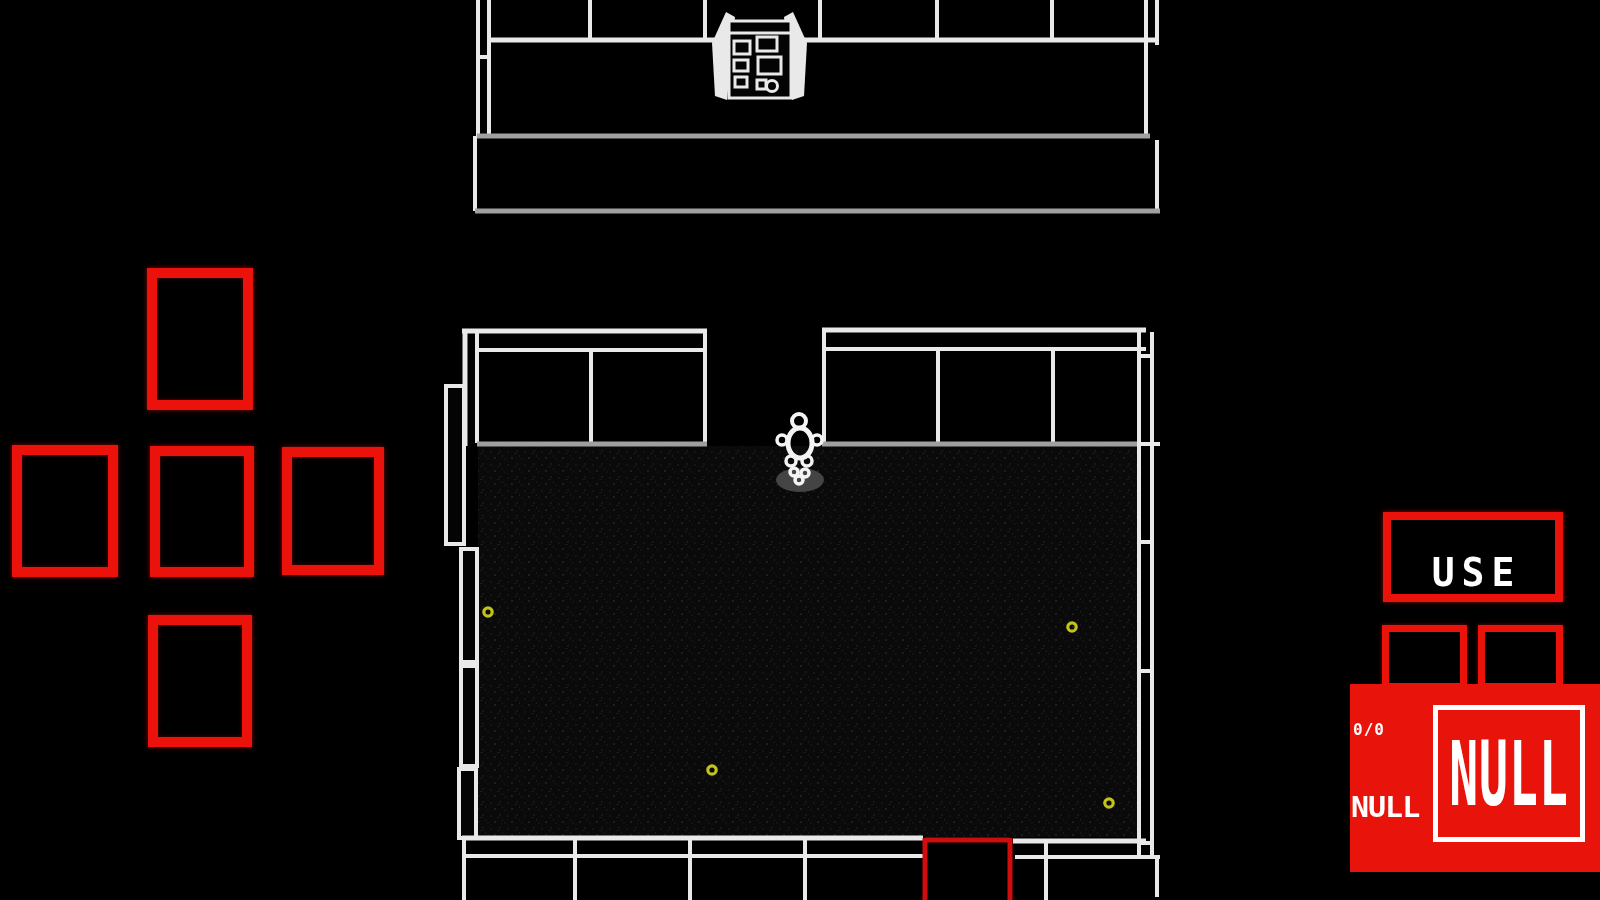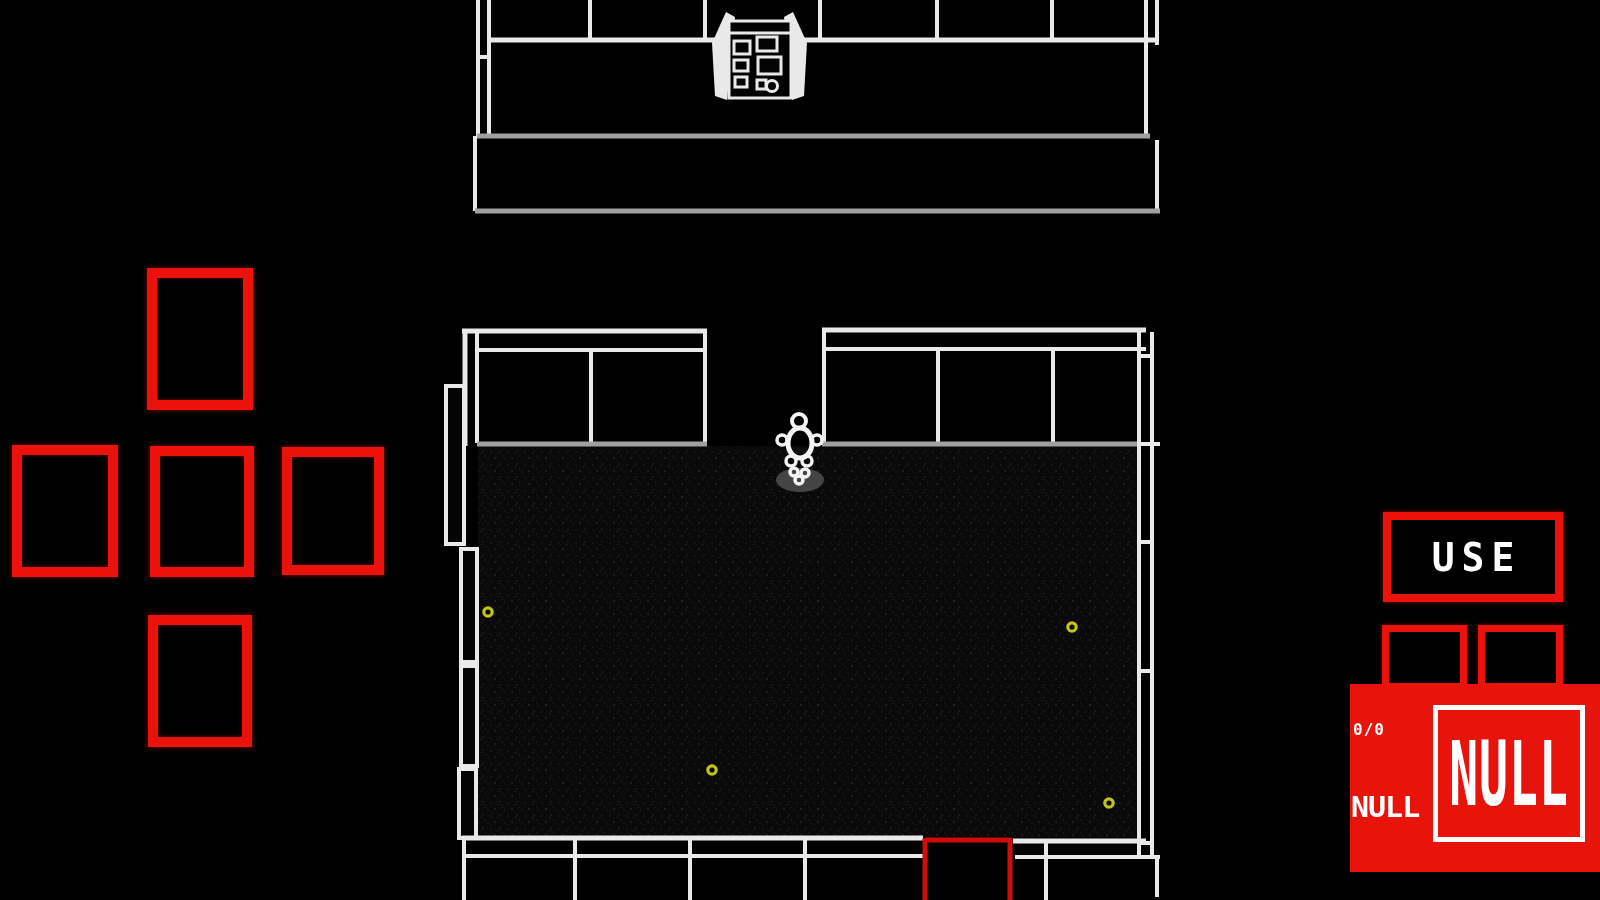--- a/index.html
+++ b/index.html
@@ -34,21 +34,21 @@
   .hud{position:absolute;left:0;top:0;width:100%;height:100%;filter:blur(.45px);}
   .pad{position:absolute;border:10px solid var(--accent-red);background:transparent;
        box-shadow:0 0 5px rgba(234,18,11,.55), inset 0 0 4px rgba(234,18,11,.35);}
   .pad-up{left:147px;top:268px;width:86px;height:122px;}
   .pad-left{left:12px;top:445px;width:86px;height:112px;}
   .pad-center{left:150px;top:446px;width:84px;height:111px;}
   .pad-right{left:282px;top:447px;width:82px;height:108px;}
   .pad-down{left:148px;top:615px;width:84px;height:112px;}
 
   .use-btn{position:absolute;left:1383px;top:512px;width:164px;height:74px;
-       border:8px solid var(--accent-red);background:#000;display:flex;align-items:center;justify-content:center;
+       border:8px solid var(--accent-red);background:#000;display:flex;align-items:flex-end;justify-content:center;
        box-shadow:0 0 5px rgba(234,18,11,.55);cursor:pointer;}
   .use-btn span{color:var(--text-white);font-size:38px;font-weight:bold;letter-spacing:7px;
        margin-right:-7px;transform:scaleY(1.05);}
 
   .slot{position:absolute;border:7px solid var(--accent-red);background:#000;
        box-shadow:0 0 4px rgba(234,18,11,.5);}
   .slot-1{left:1382px;top:625px;width:71px;height:51px;}
   .slot-2{left:1478px;top:625px;width:71px;height:51px;}
 
   .weapon-panel{position:absolute;left:1350px;top:684px;width:250px;height:188px;

